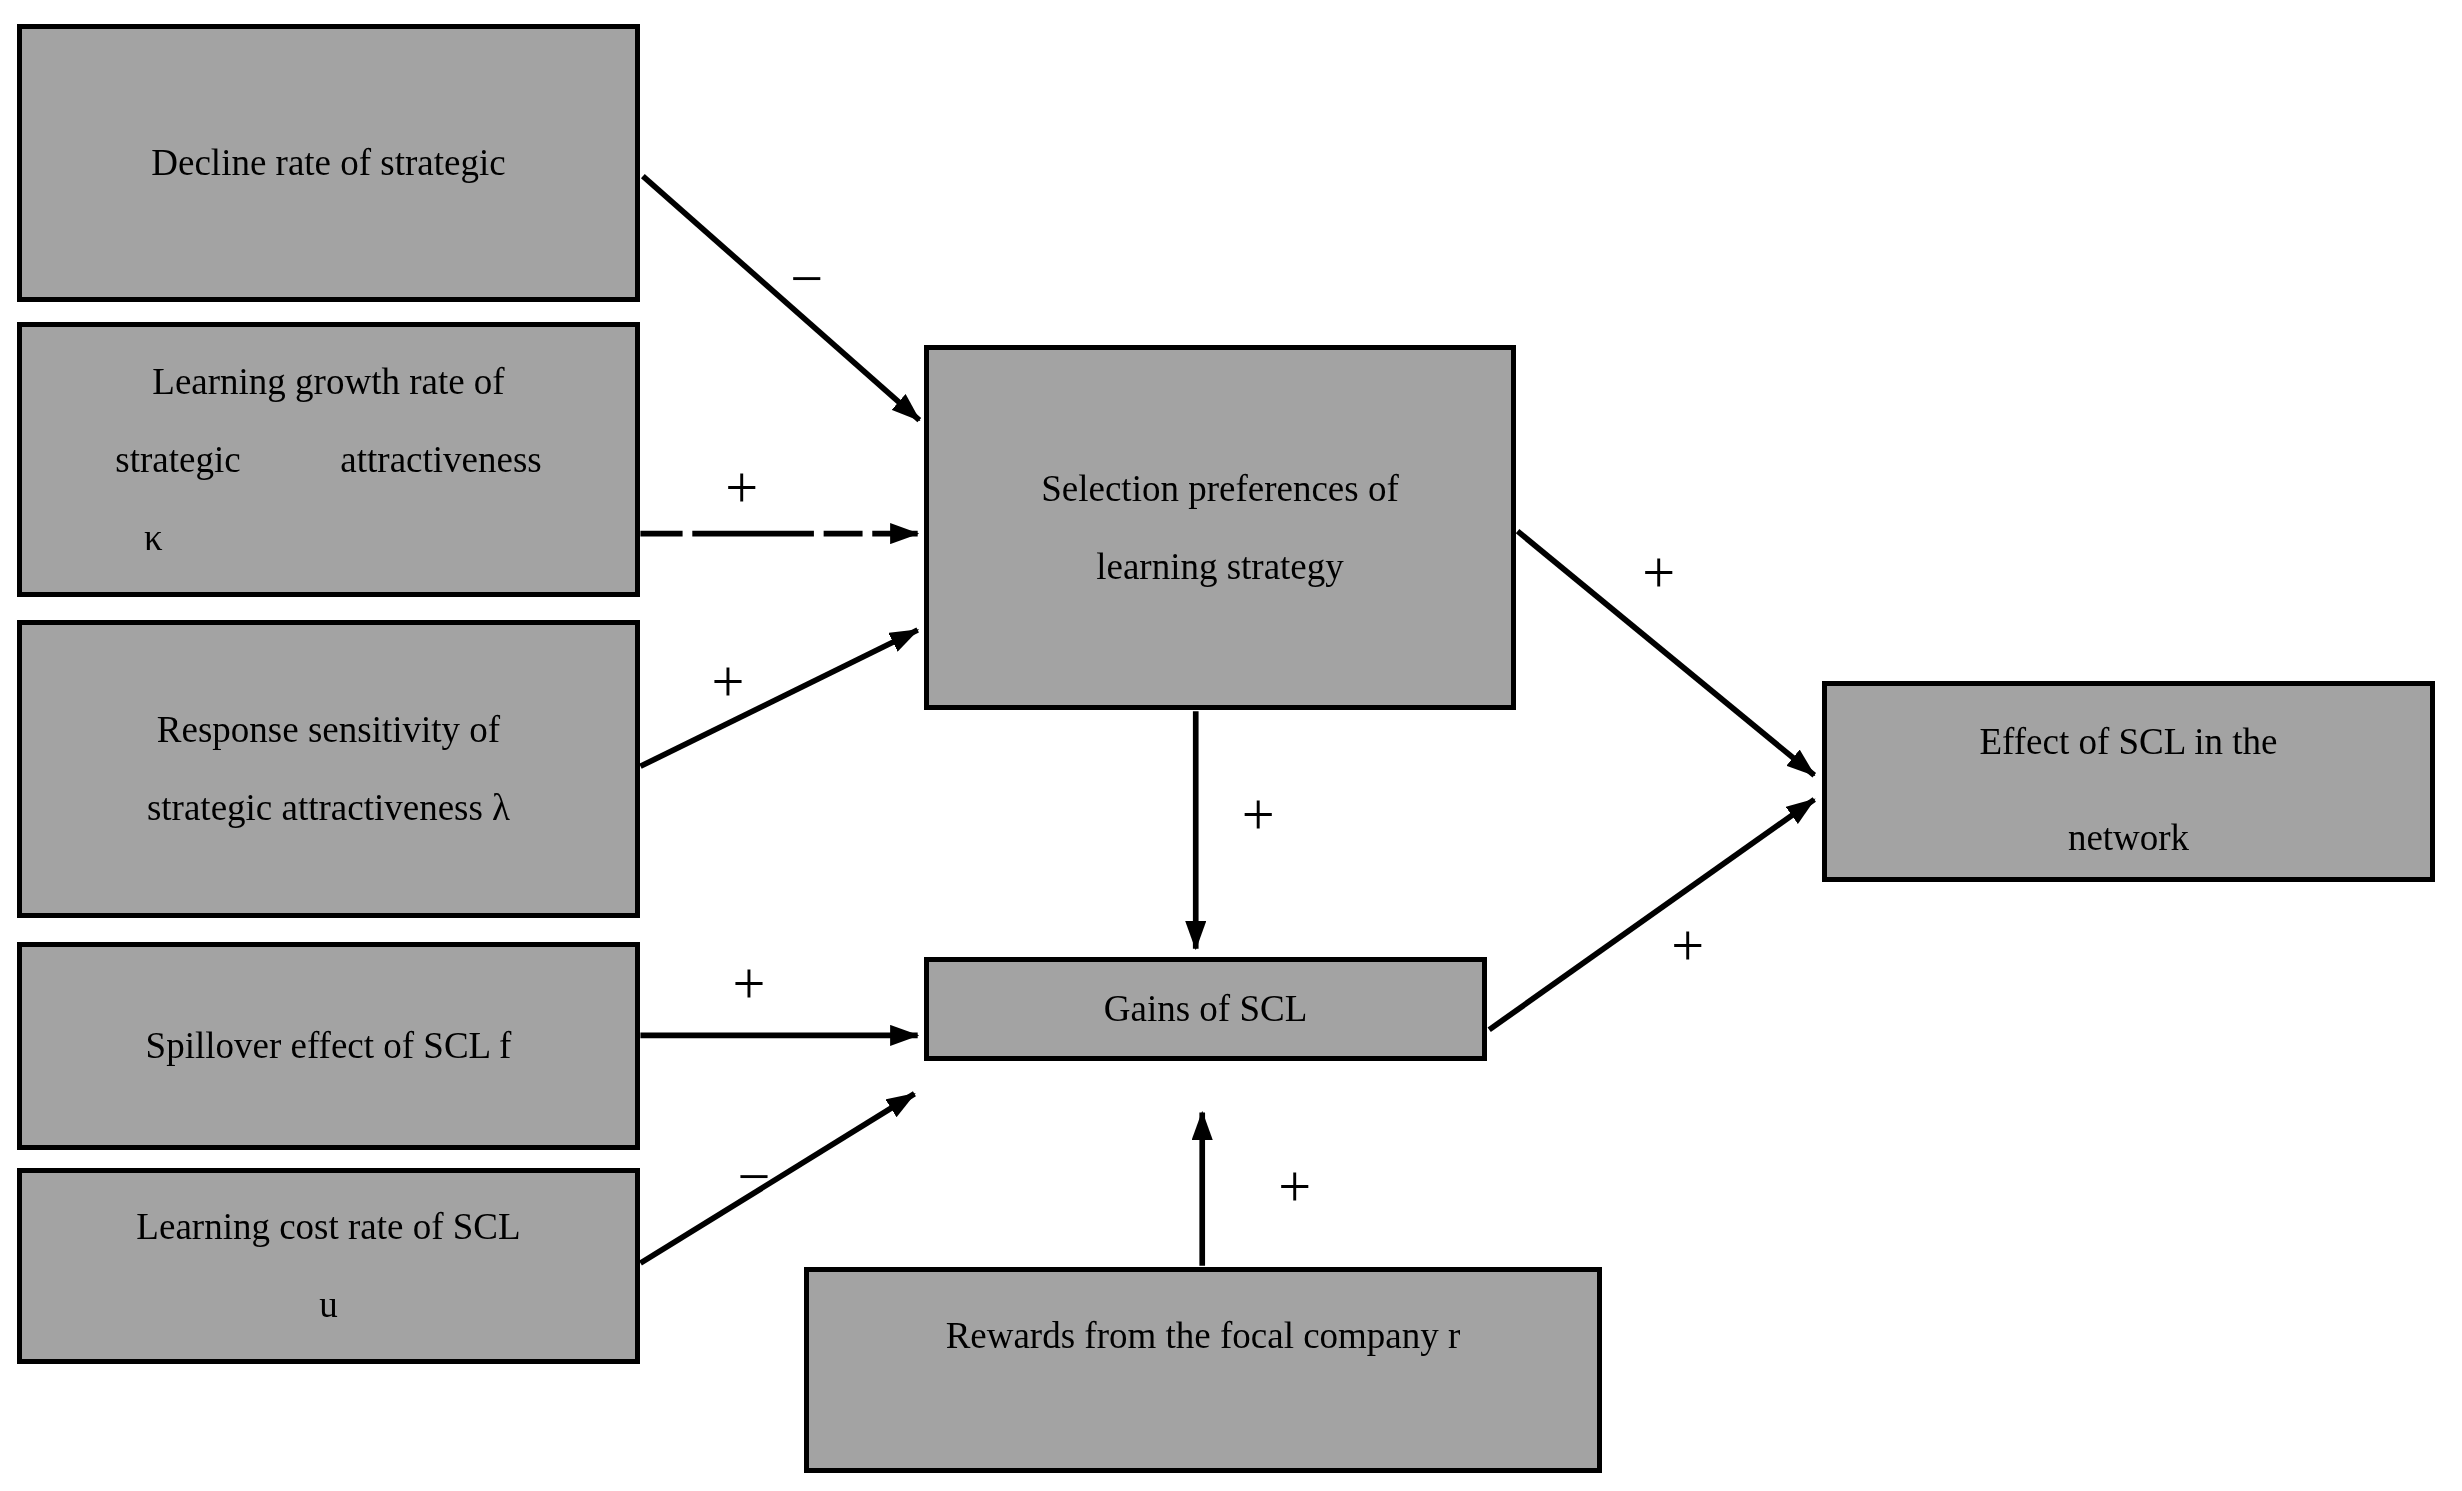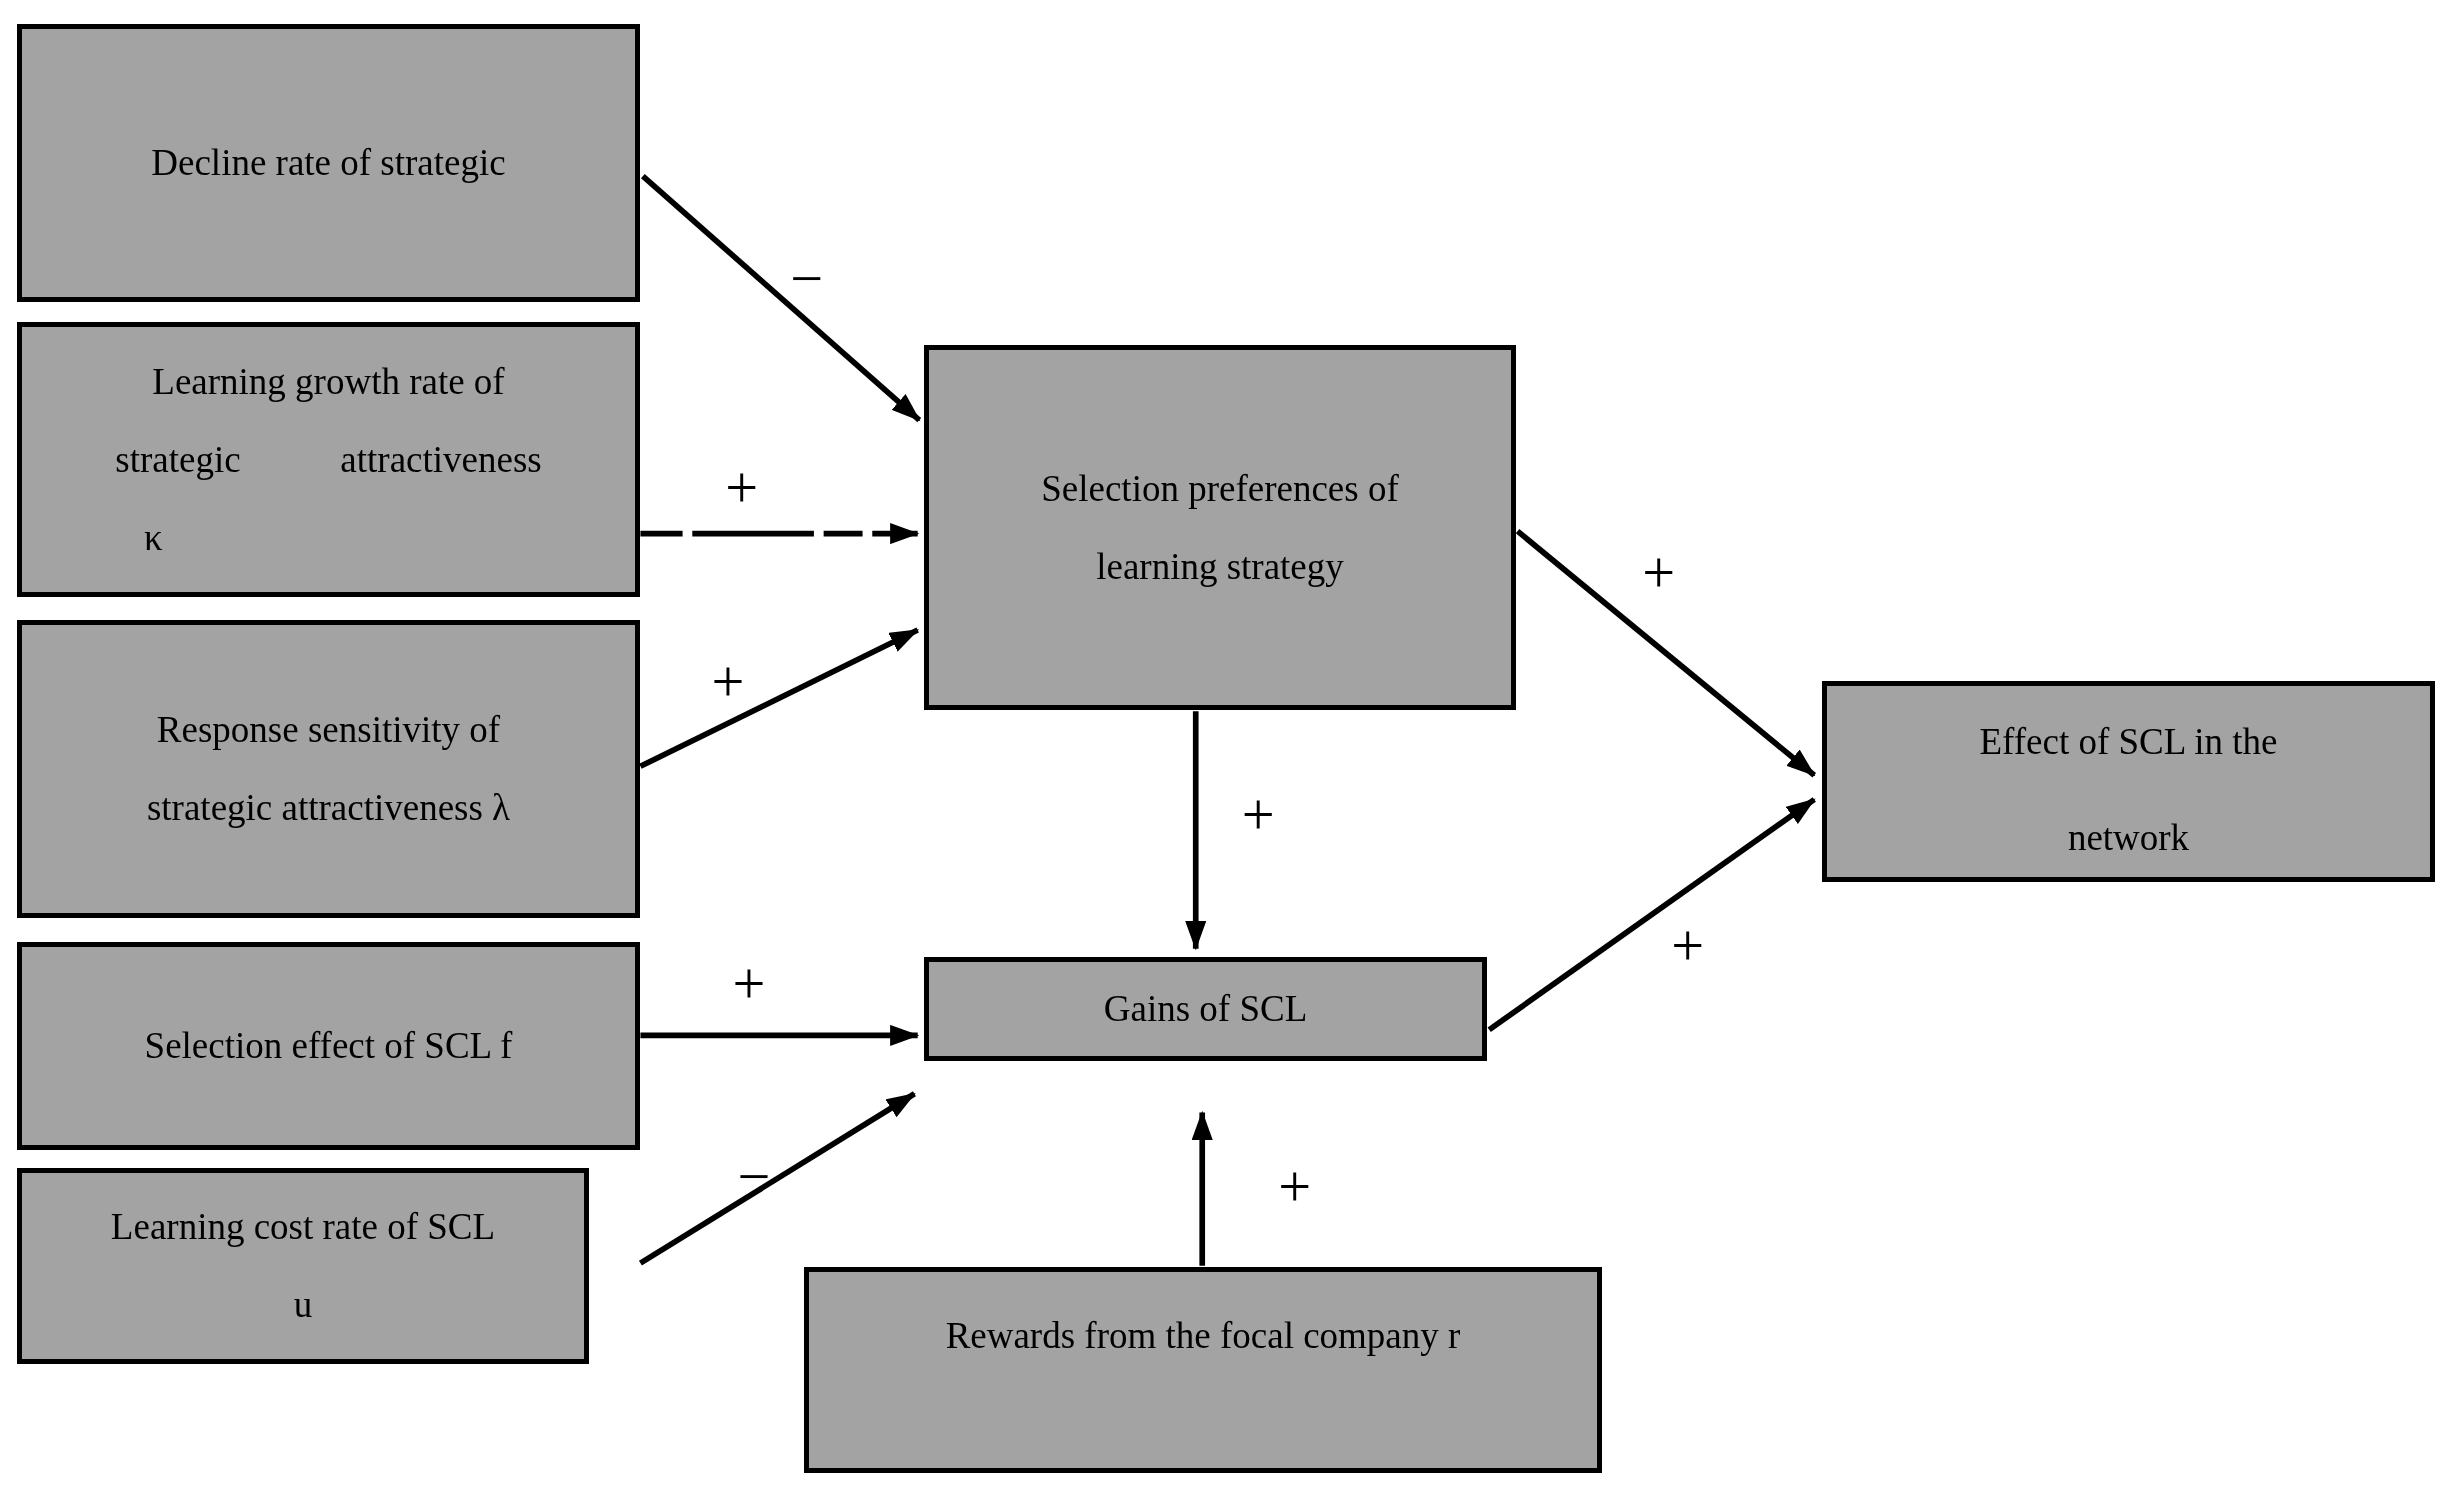--- a/index.html
+++ b/index.html
@@ -36,21 +36,21 @@
   }
   .node .bline { white-space: pre; }
   .node .bline.wide-space { word-spacing: 24px; }
   .node .bline.left-indent { text-align: left; padding-left: 122px; }
 
   
   .box-decline   { left: 17px;   top: 23.5px;   width: 623px; height: 278px; }
   .box-growth    { left: 17px;   top: 322px;  width: 623px; height: 275px; }
   .box-response  { left: 17px;   top: 620px;  width: 623px; height: 298px; }
   .box-spillover { left: 17px;   top: 942px; width: 623px; height: 208px; }
-  .box-cost      { left: 17px;   top: 1168px; width: 572px; height: 196px; }
+  .box-cost      { left: 17px;   top: 1168px; width: 623px; height: 196px; }
   .box-rewards   { left: 804px;  top: 1267px; width: 798px; height: 206px; padding-bottom: 69px; }
   .box-selection { left: 924px; top: 345px;  width: 592px; height: 365px; }
   .box-gains     { left: 924px; top: 957px; width: 563px; height: 104px; }
   .box-effect    { left: 1822px; top: 681px;  width: 613px; height: 201px; line-height: 96px; padding-top: 16px; }
 
   .sign {
     font-family: "Liberation Serif", "DejaVu Serif", serif;
     font-size: 72px;
     fill: #000000;
   }
@@ -98,21 +98,21 @@
     <div class="bline wide-space">strategic   attractiveness</div>
     <div class="bline left-indent">κ</div>
   </div>
 
   <div class="node box-response">
     <div class="bline">Response sensitivity of</div>
     <div class="bline">strategic attractiveness λ</div>
   </div>
 
   <div class="node box-spillover">
-    <div class="bline">Selection effect of SCL f</div>
+    <div class="bline">Spillover effect of SCL f</div>
   </div>
 
   <div class="node box-cost">
     <div class="bline">Learning cost rate of SCL</div>
     <div class="bline">u</div>
   </div>
 
   <div class="node box-rewards">
     <div class="bline">Rewards from the focal company r</div>
   </div>

